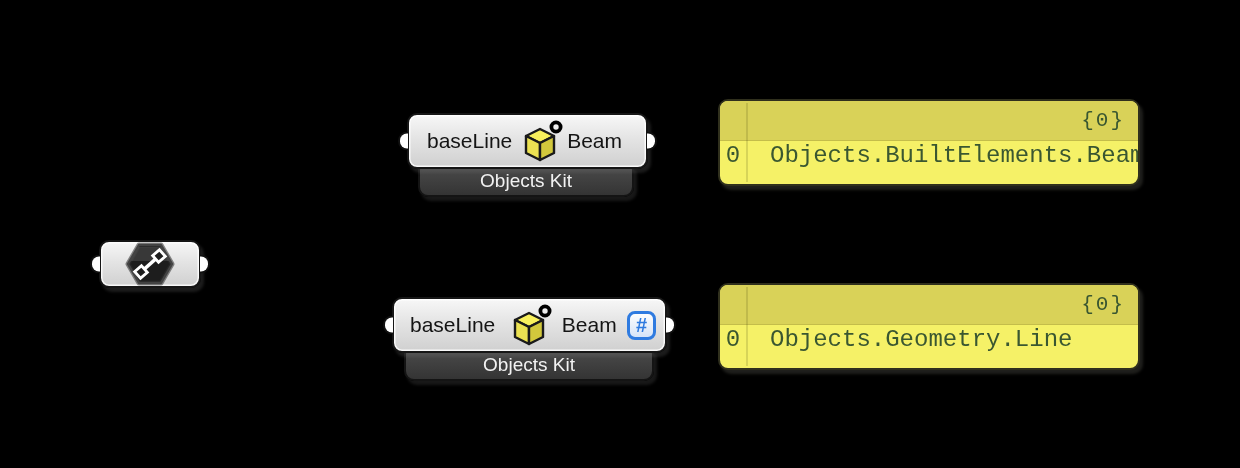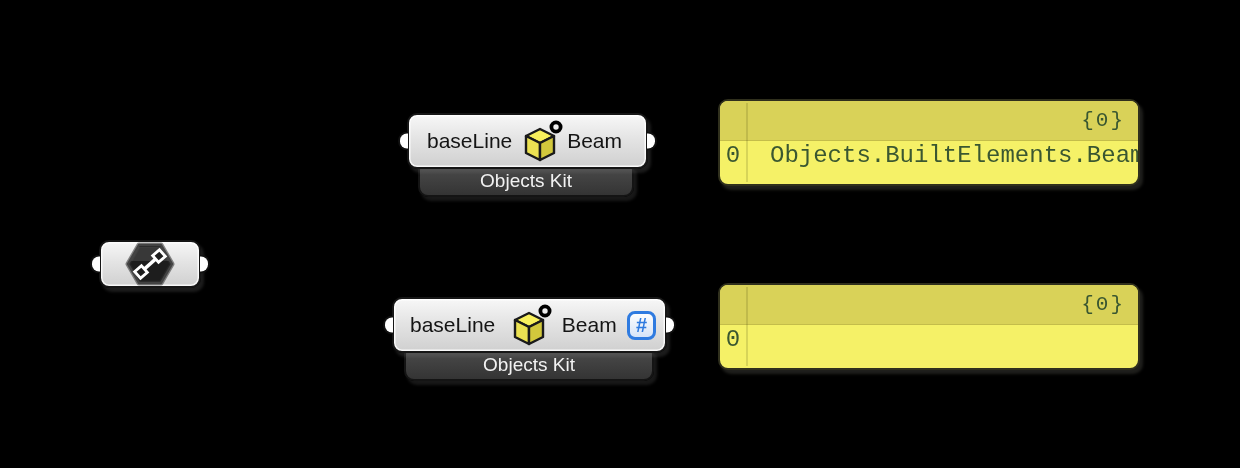--- a/index.html
+++ b/index.html
@@ -113,19 +113,20 @@
     </div>
     <div class="panel-divider"></div>
     <div class="grip grip-l"></div>
     <div class="grip grip-r"></div>
   </div>
 
   <div class="panel" style="left:718px;top:283px;">
     <div class="panel-header">{0}</div>
     <div class="panel-row">
       <span class="idx">0</span>
+      <span class="val">Objects.Geometry.Line</span>
     </div>
     <div class="panel-divider"></div>
     <div class="grip grip-l"></div>
     <div class="grip grip-r"></div>
   </div>
 
 </div>
 
 </body></html>

